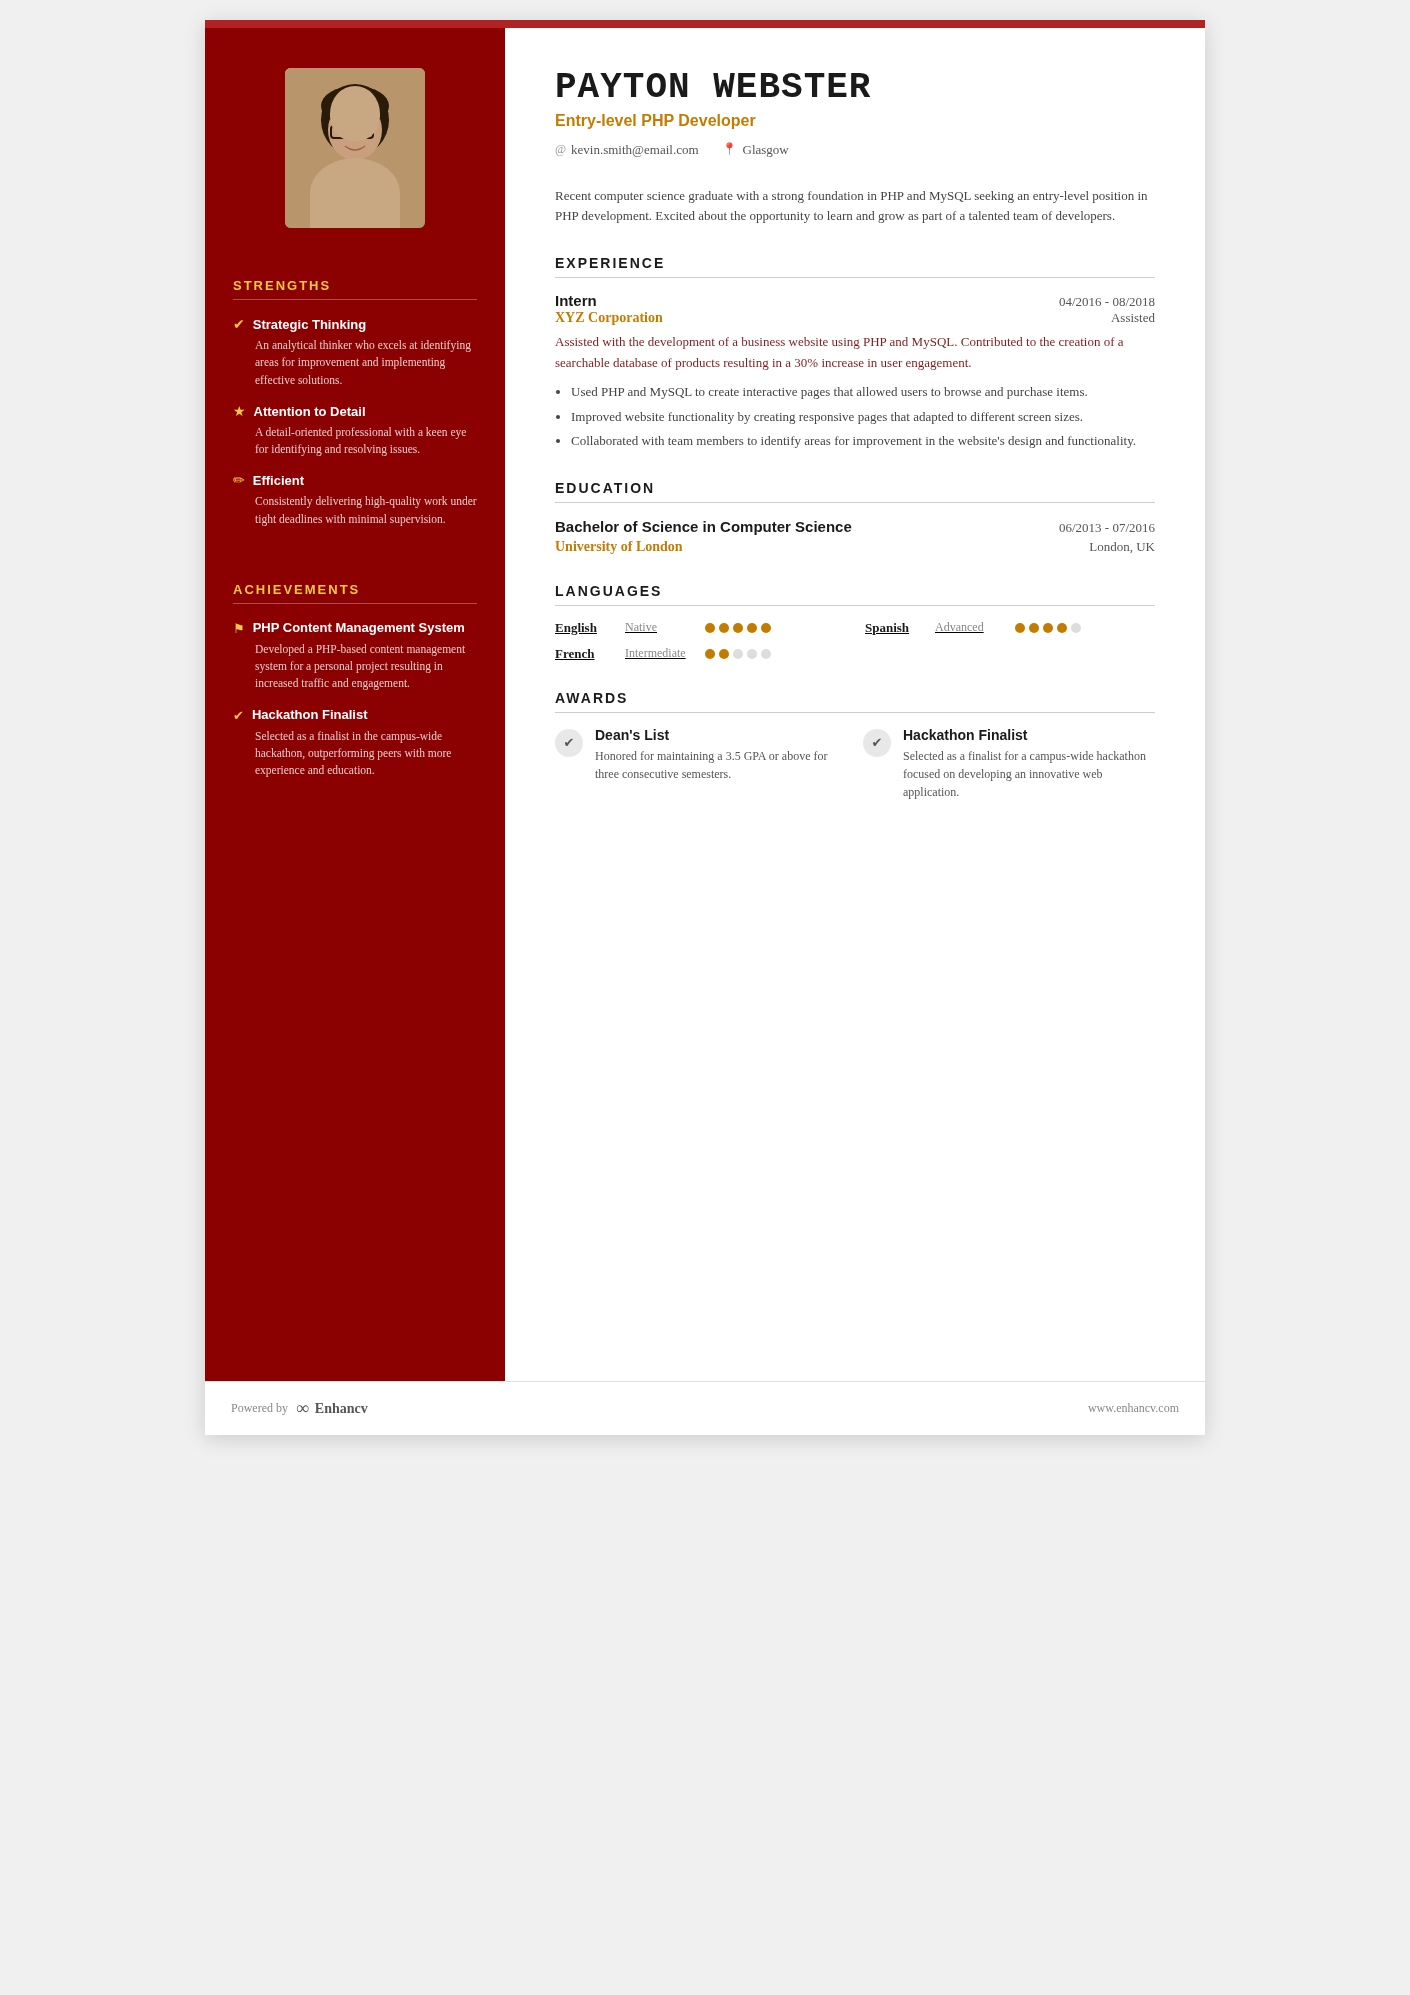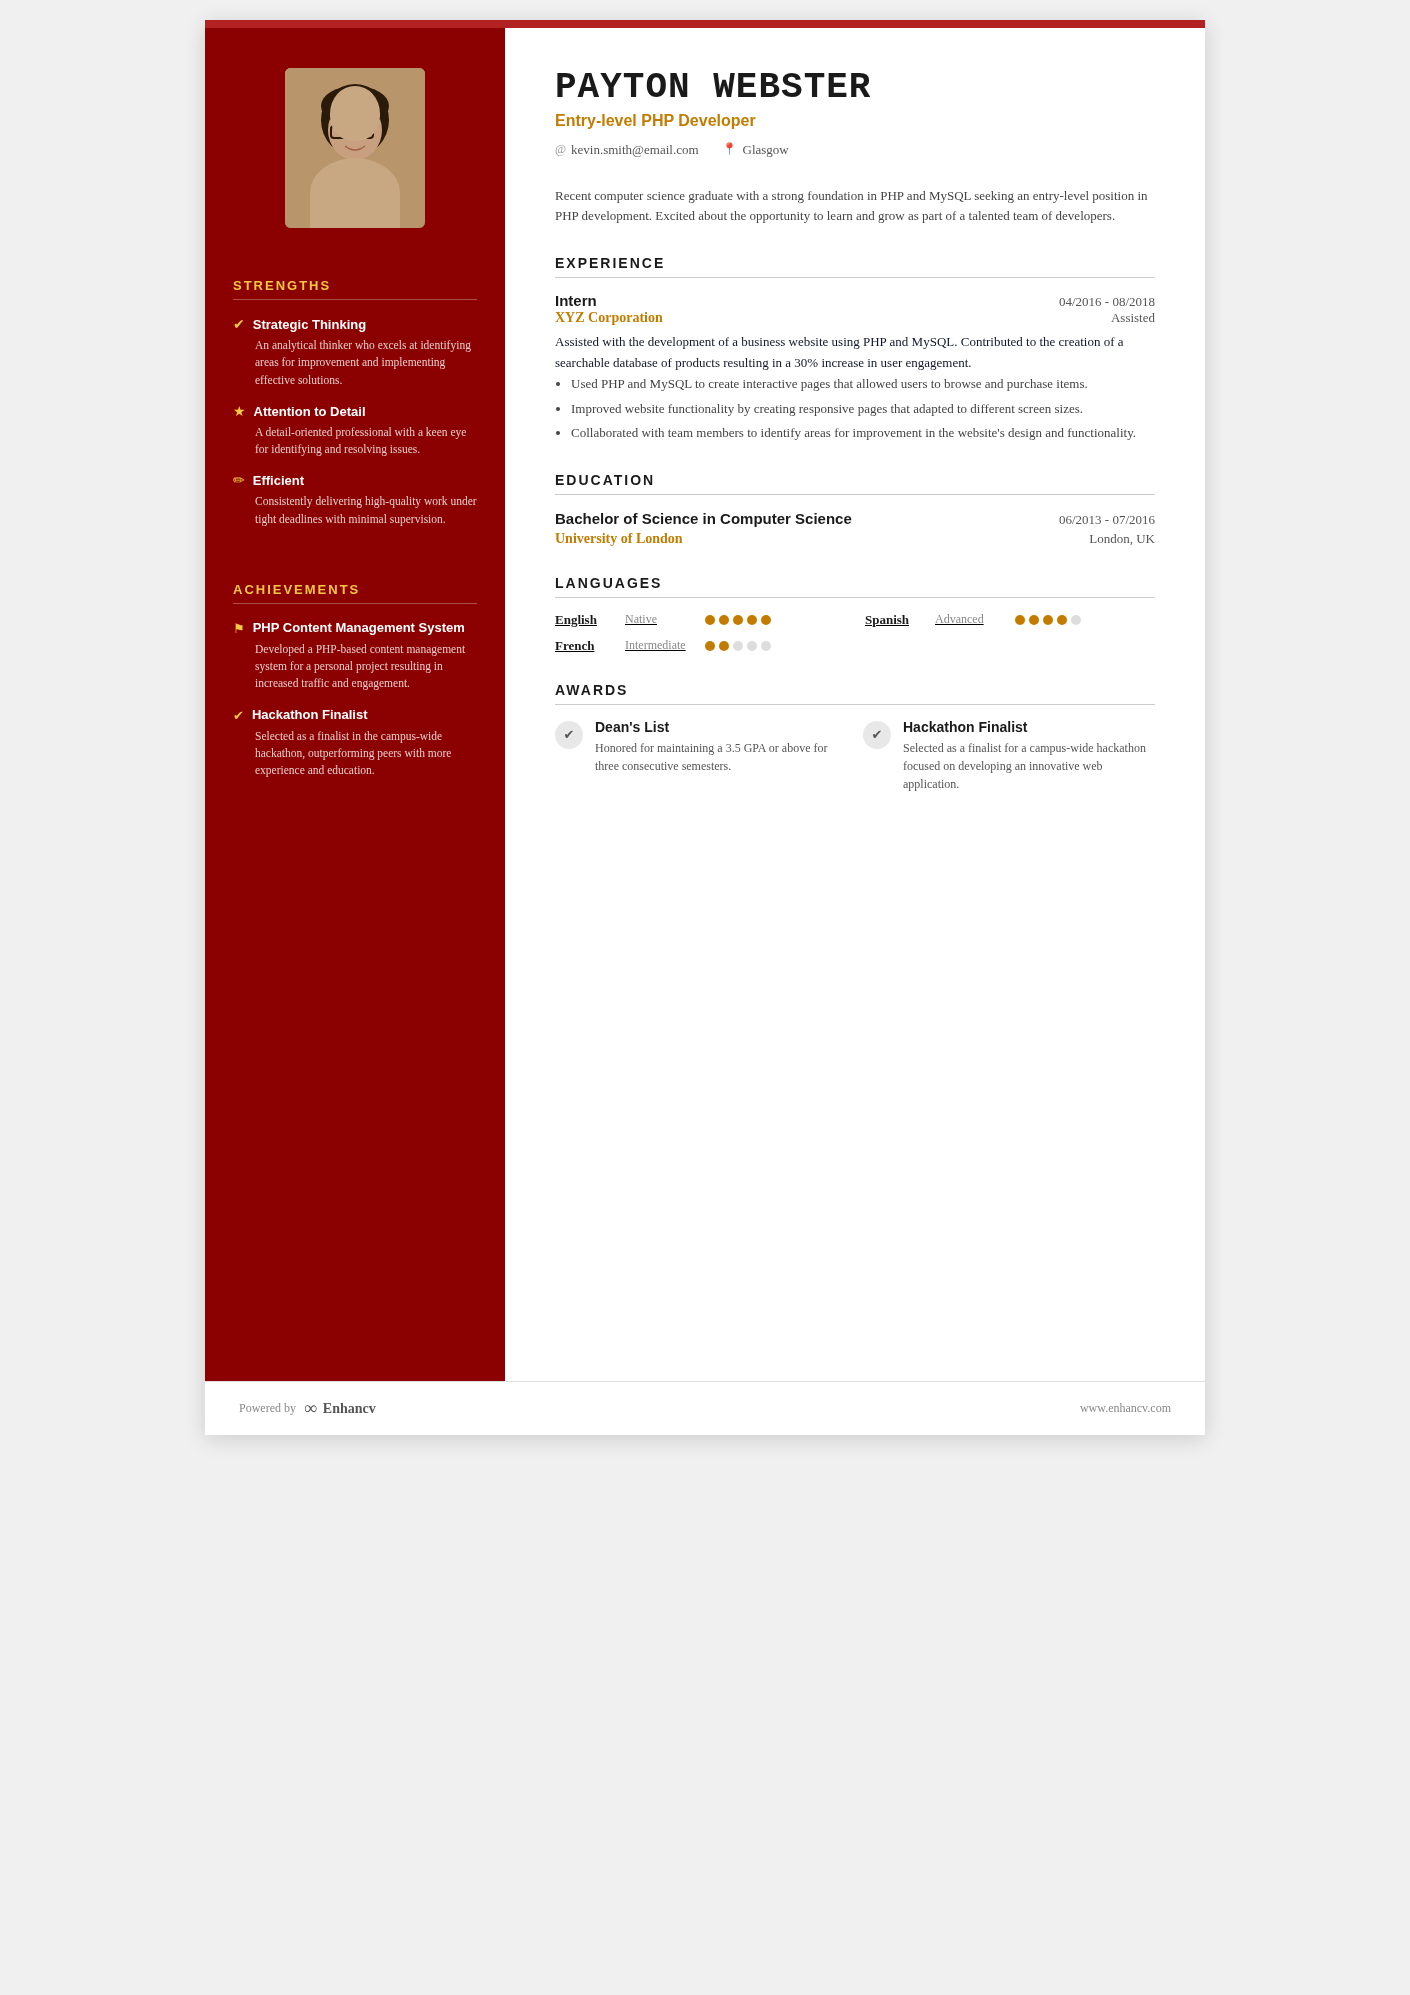--- a/index.html
+++ b/index.html
@@ -262,23 +262,24 @@
       font-size: 14px;
       font-weight: 600;
       color: #c47c00;
     }
     .exp-location {
       font-size: 13px;
       color: #555;
     }
     .exp-desc {
       font-size: 13px;
-      color: #0f172a;
+      color: #7f1d1d;
       line-height: 1.6;
       margin-top: 6px;
+      margin-bottom: 8px;
     }
     .exp-bullets {
       margin-left: 16px;
     }
     .exp-bullets li {
       font-size: 13px;
       color: #444;
       line-height: 1.6;
       margin-bottom: 4px;
       list-style-type: disc;
@@ -395,21 +396,21 @@
     }
     .award-desc {
       font-size: 12px;
       color: #555;
       line-height: 1.5;
     }
 
     
     .footer {
       border-top: 1px solid #e0e0e0;
-      padding: 16px 34px;
+      padding: 16px 26px;
       display: flex;
       justify-content: space-between;
       align-items: center;
       gap: 21px;
     }
     .footer-left {
       display: flex;
       align-items: center;
       gap: 8px;
       font-size: 12px;

